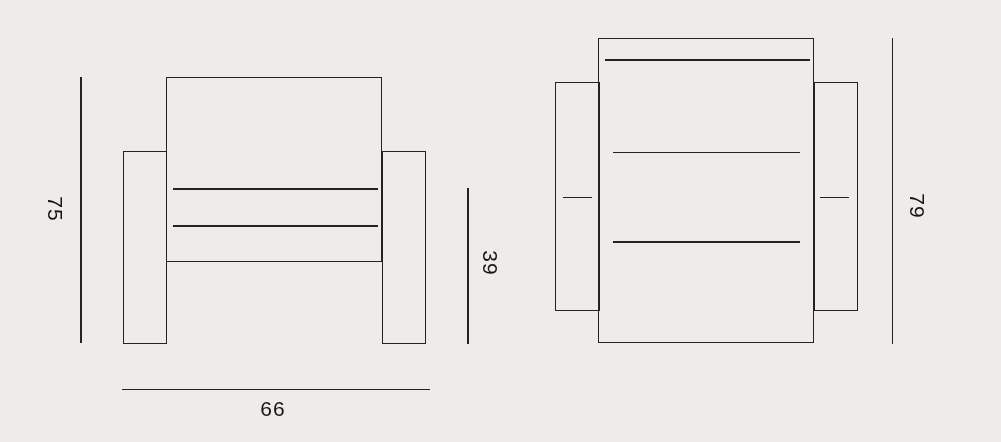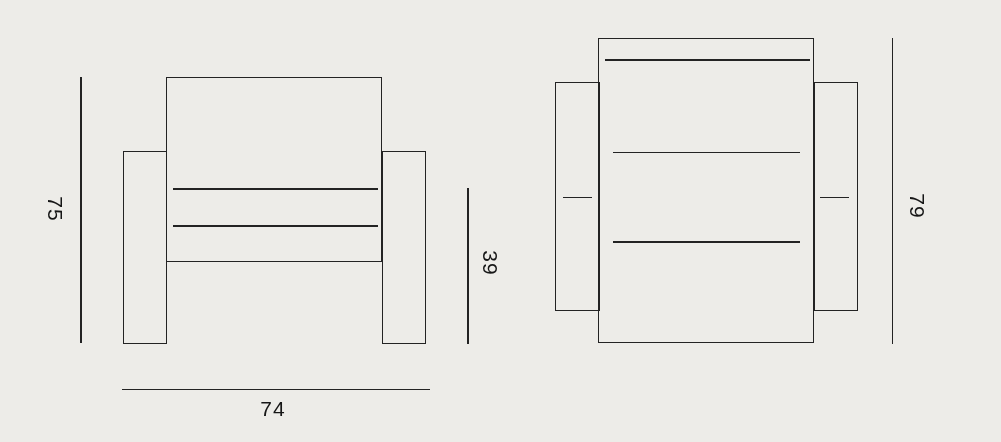--- a/index.html
+++ b/index.html
@@ -90,21 +90,21 @@
     <div class="outline front-arm-left"></div>
     <div class="outline front-arm-right"></div>
 
     <div class="vline dim-height-line"></div>
     <div class="dim-label rot dim-height-label">75</div>
 
     <div class="vline dim-seatheight-line"></div>
     <div class="dim-label rot dim-seatheight-label">39</div>
 
     <div class="hline dim-width-line"></div>
-    <div class="dim-label dim-width-label">74</div>
+    <div class="dim-label dim-width-label">66</div>
   </div>
 
   <div class="view">
     <div class="outline top-body"></div>
     <div class="hline top-back-line"></div>
     <div class="hline top-seat-line-1"></div>
     <div class="hline top-seat-line-2"></div>
     <div class="outline top-arm-left"></div>
     <div class="outline top-arm-right"></div>
     <div class="hline top-tick-left"></div>

